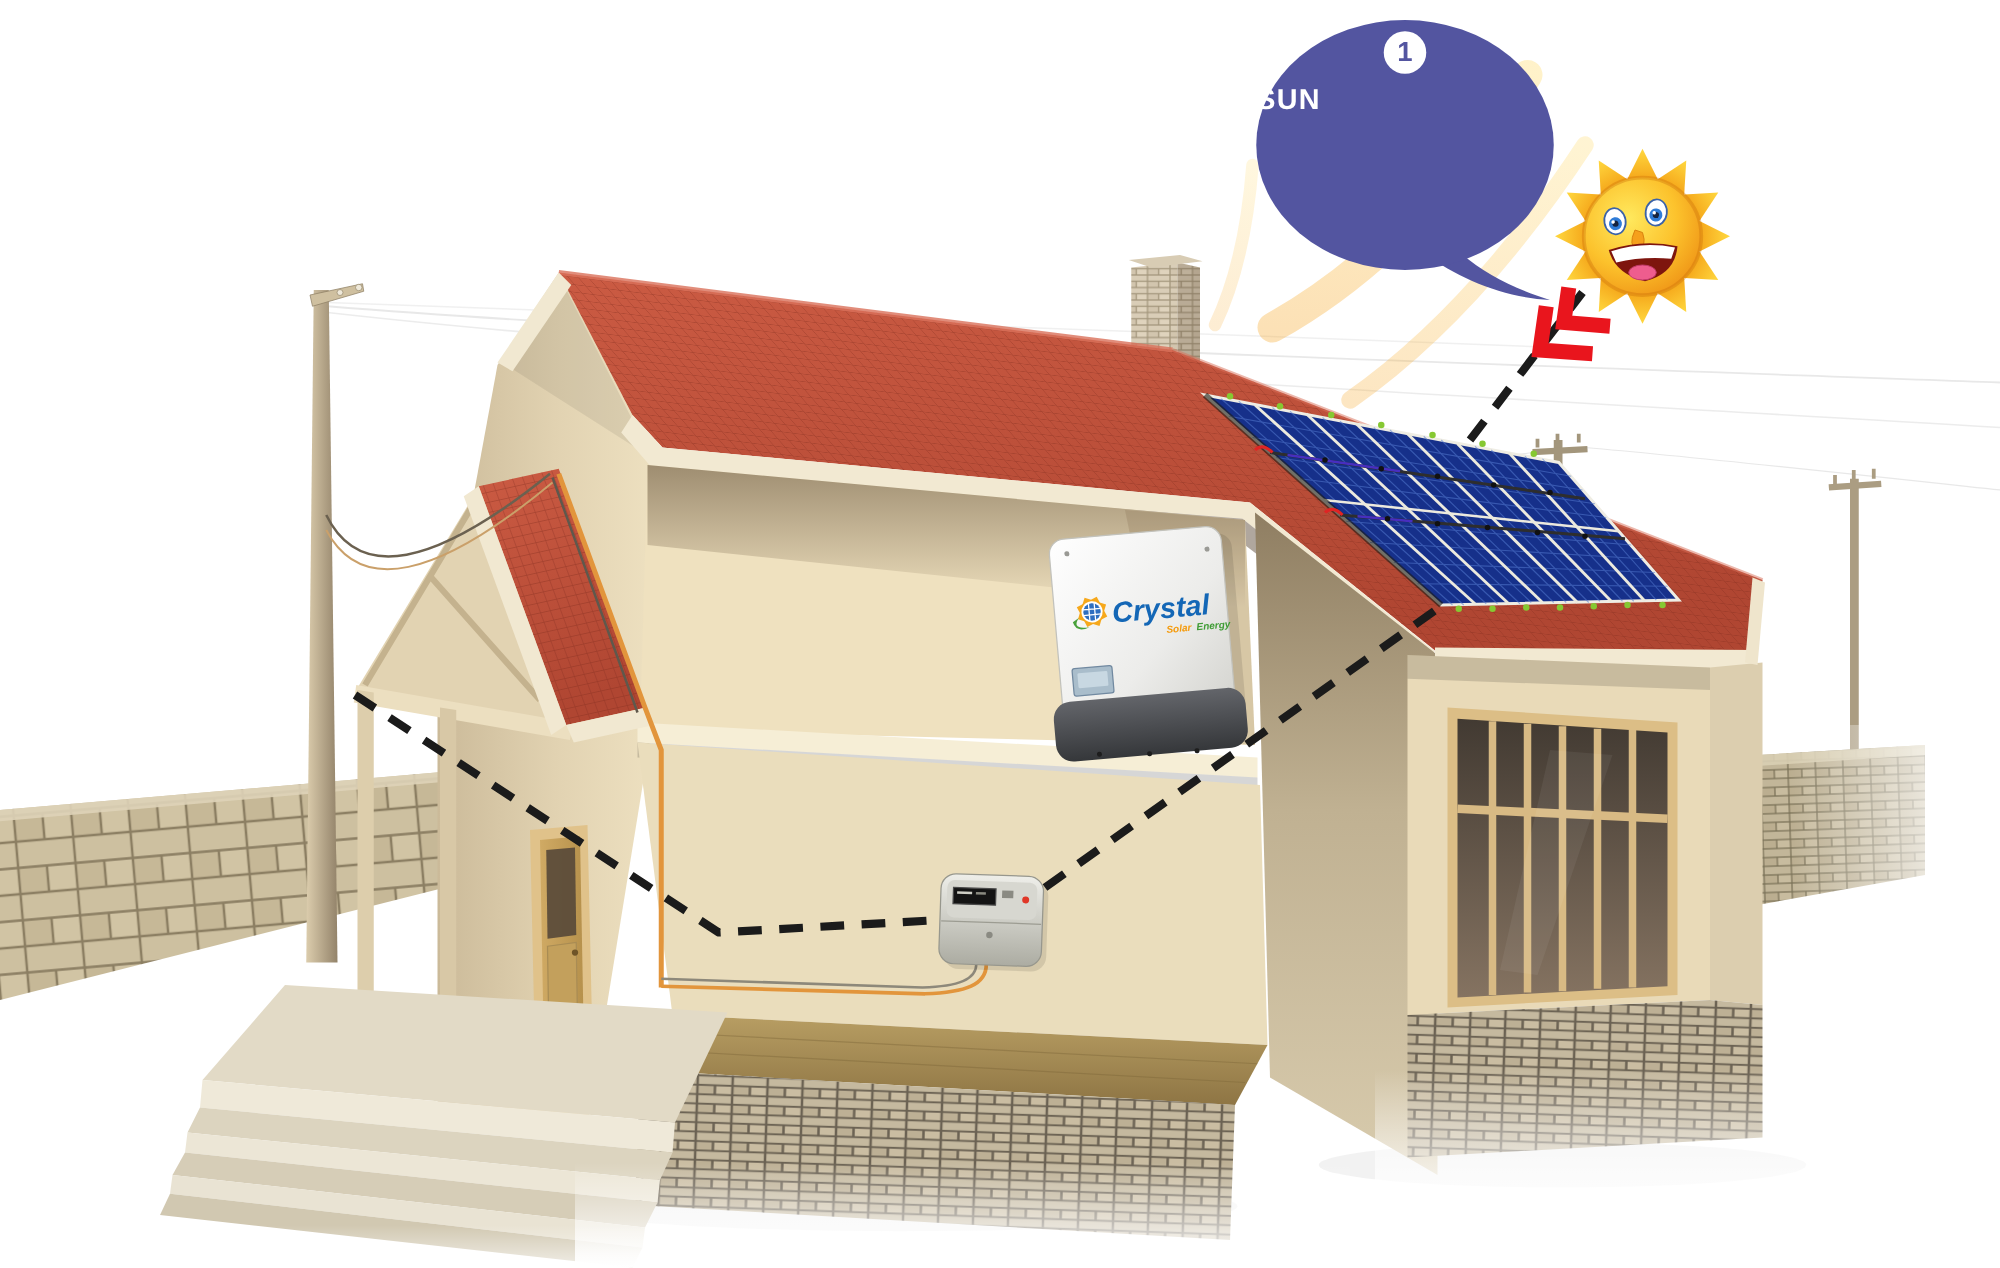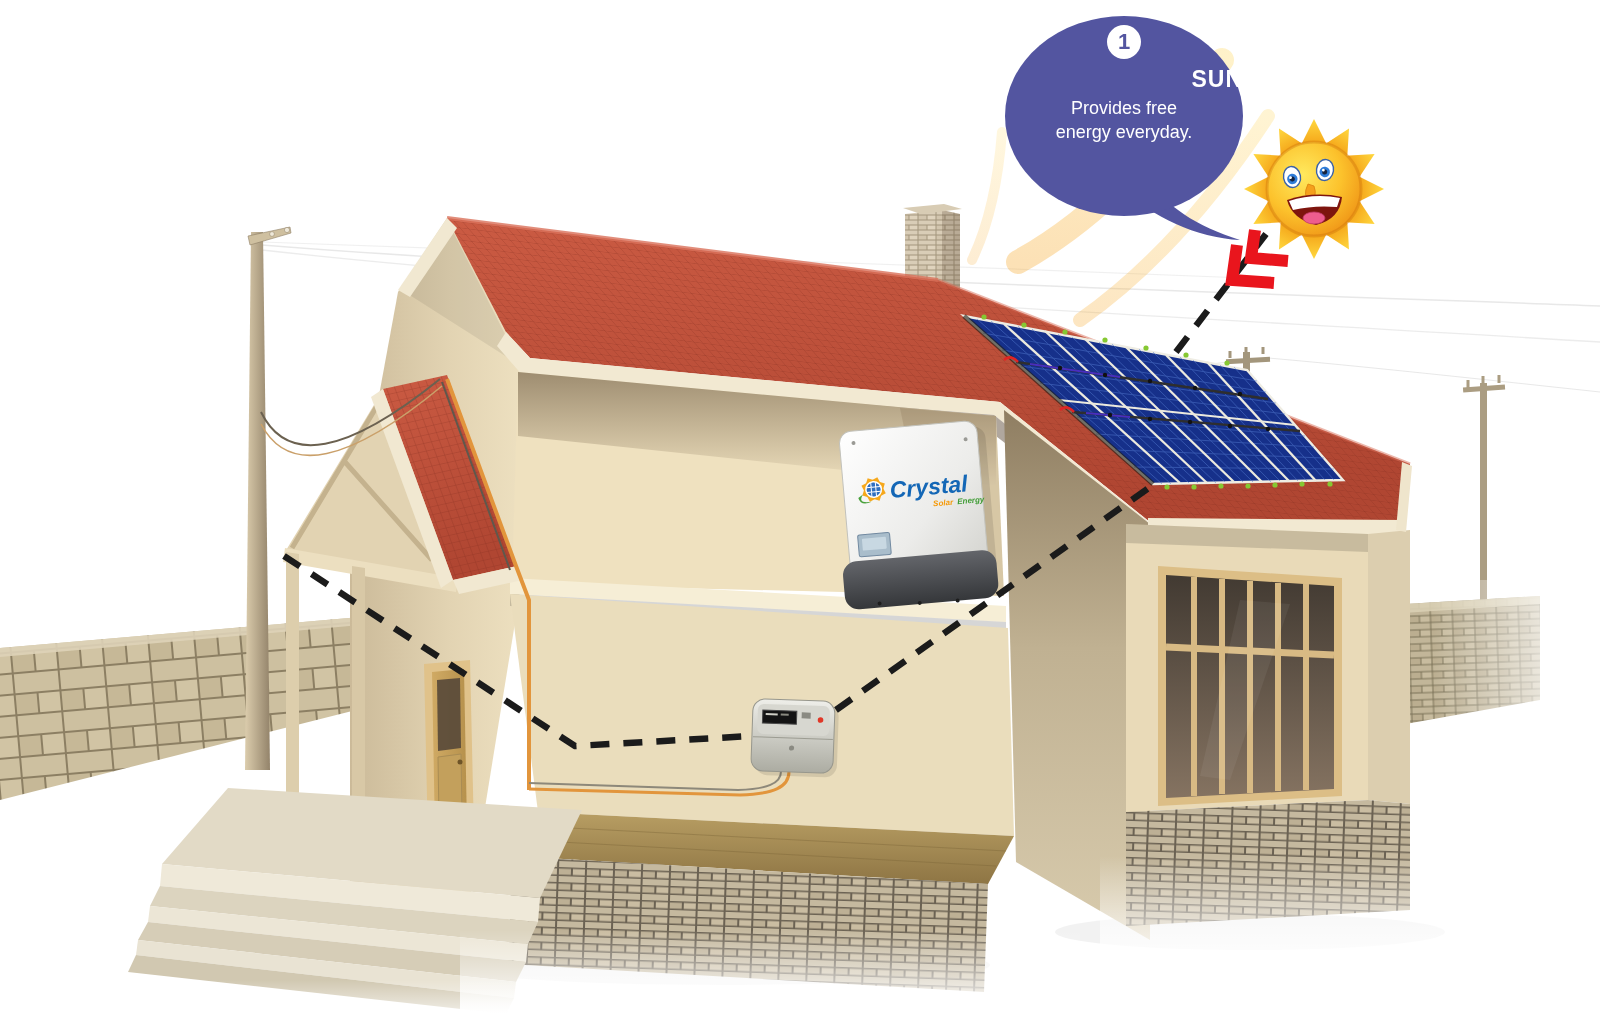--- a/index.html
+++ b/index.html
@@ -2,21 +2,21 @@
 <html><head>
 <meta charset="utf-8">
 <style>
   html,body{margin:0;padding:0;background:#fff;}
   .stage{position:relative;width:1600px;height:1014px;overflow:hidden;background:#fff;
          font-family:"Liberation Sans",sans-serif;}
   .stage svg{position:absolute;left:0;top:0;}
   .callout-badge{position:absolute;left:1107px;top:25px;width:34px;height:34px;border-radius:50%;
          background:#fff;color:#5355A0;font-size:22px;font-weight:bold;line-height:34px;
          text-align:center;z-index:5;}
-  .callout-title{position:absolute;left:1005px;top:66px;width:238px;text-align:right;color:#fff;
+  .callout-title{position:absolute;left:1005px;top:66px;width:238px;text-align:left;color:#fff;
          font-size:23px;font-weight:bold;letter-spacing:1px;z-index:5;}
   .callout-desc{position:absolute;left:1049px;top:97px;width:150px;text-align:center;color:#fff;
          font-size:18px;line-height:1.32;z-index:5;}
 </style>
 </head>
 <body>
 
 <div class="stage">
 
 <svg width="1600" height="1014" viewBox="0 0 1600 1014">
@@ -451,15 +451,14 @@
 </g>
 
 <g>
   <path d="M1140 172 C1168 208 1196 226 1240 240 C1196 238 1152 216 1124 190 Z" fill="#5355A0"></path>
   <ellipse cx="1124" cy="116" rx="119" ry="100" fill="#5355A0"></ellipse>
 </g>
 </svg>
 
 <div class="callout-badge">1</div>
 <div class="callout-title">SUN</div>
-<div class="callout-desc">Provides free energy everyday.</div>
 
 </div>
 
 </body></html>

